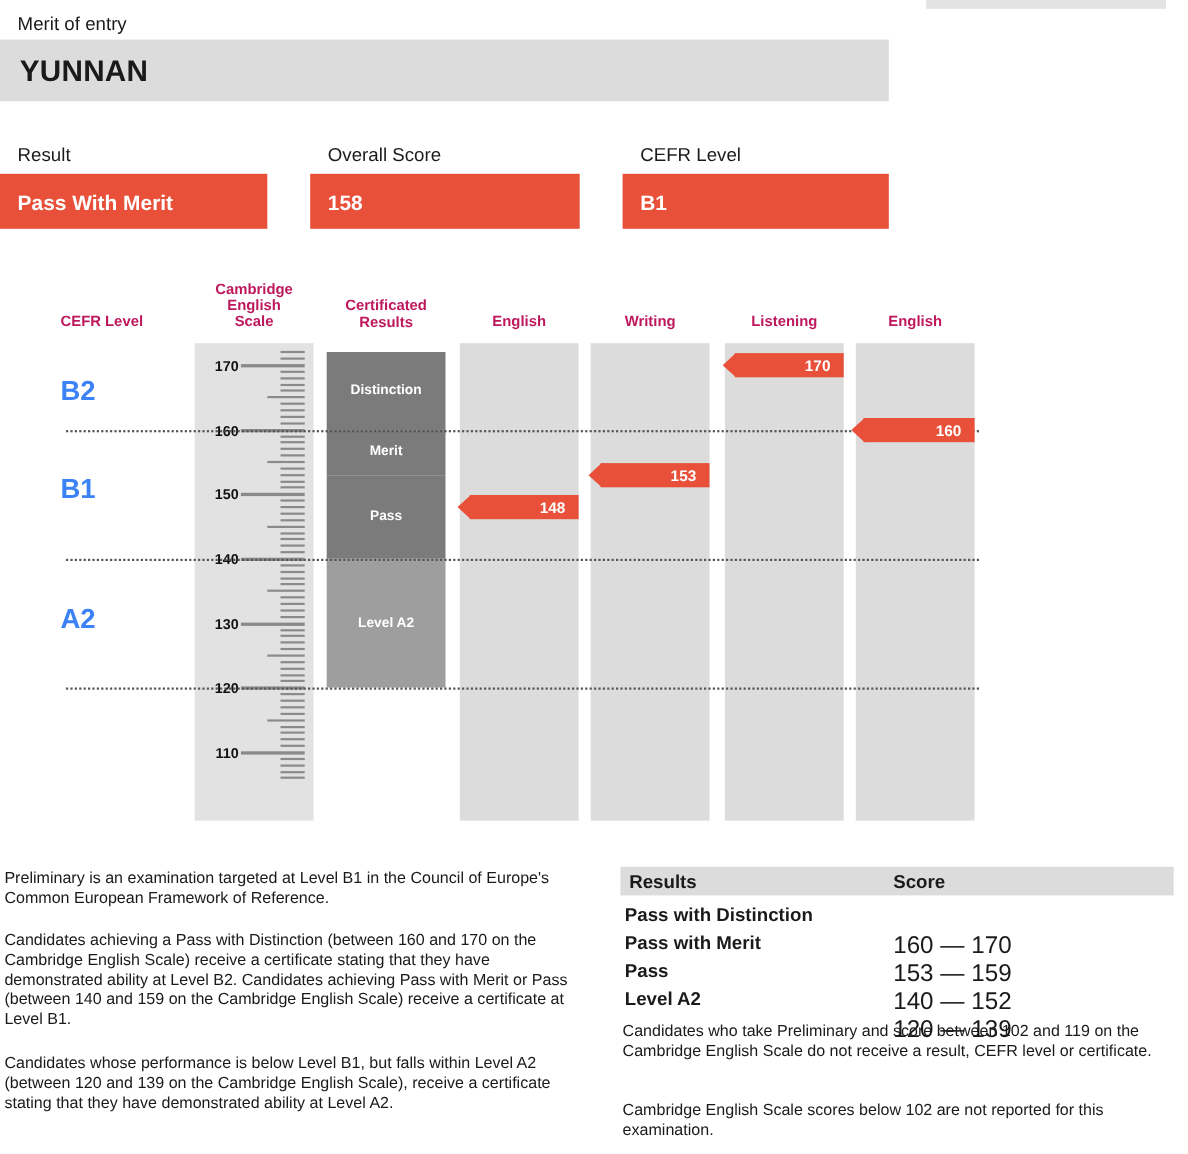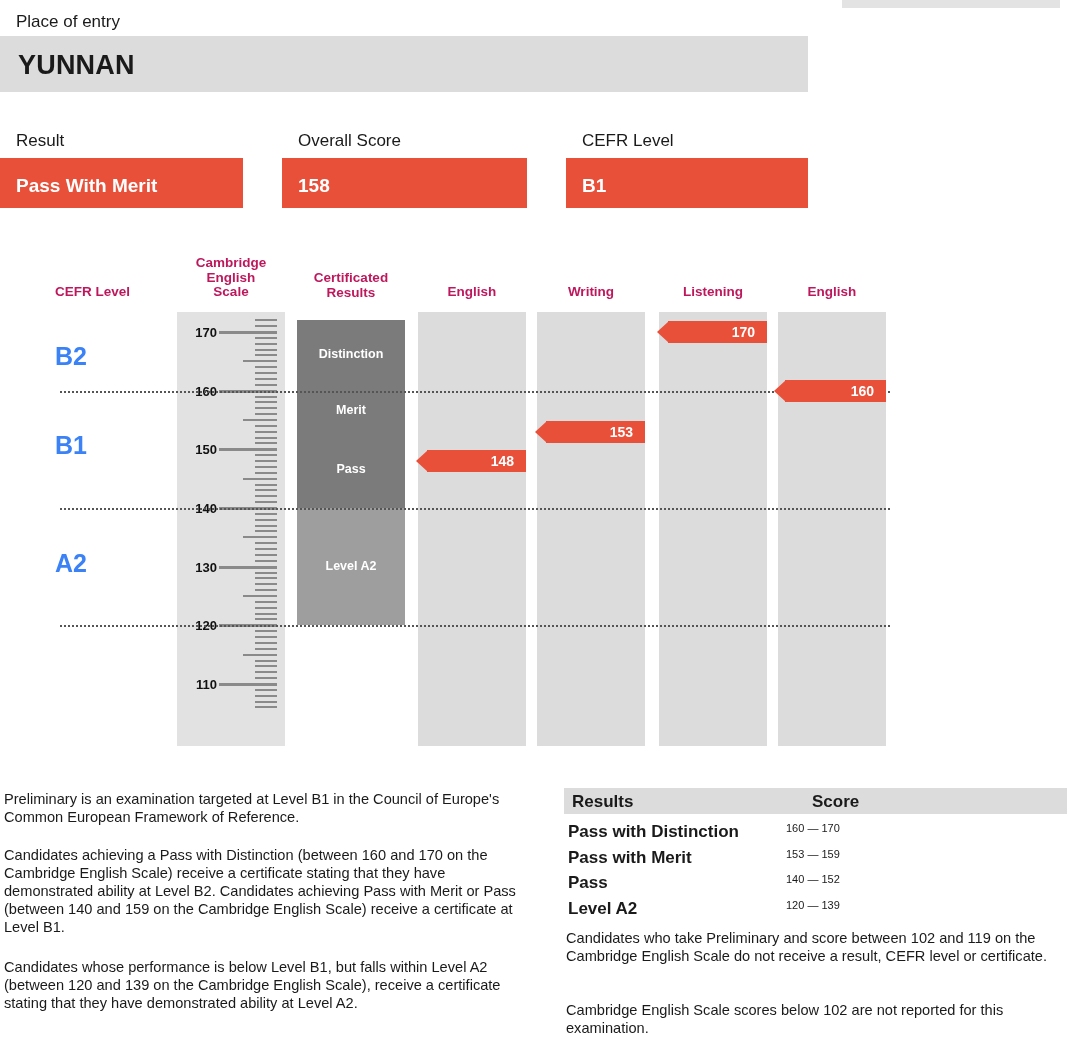--- a/index.html
+++ b/index.html
@@ -104,30 +104,30 @@
     position: absolute; font-size: 14.6px; line-height: 18px; color: #1a1a1a;
   }
 
   .res-head {
     position: absolute; left: 564px; top: 788px;
     width: 503px; height: 26px; background: #dcdcdc;
   }
   .res-head-c1 { position: absolute; left: 572px; top: 792px; font-size: 17px; font-weight: bold; }
   .res-head-c2 { position: absolute; left: 812px; top: 792px; font-size: 17px; font-weight: bold; }
   .res-row-name { position: absolute; left: 568px; font-size: 17px; font-weight: bold; }
-  .res-row-score { position: absolute; left: 786px; font-size: 11px; }
+  .res-row-score { position: absolute; left: 812px; font-size: 22px; margin-top: 24px; }
 </style>
 </head>
 <body>
 
 <div id="root">
 
   <div class="topstrip"></div>
 
-  <div class="place-label">Place of entry</div>
+  <div class="place-label">Merit of entry</div>
   <div class="place-box"></div>
   <div class="place-value">YUNNAN</div>
 
   <div id="summary-cards">
       <div class="sumlabel" style="left: 16px; top: 131px;">Result</div>
       <div class="sumbox" style="left: 0px; top: 158px; width: 243px; background: rgb(232, 80, 58);"></div>
       <div class="sumvalue" style="left: 16px; top: 175px;">Pass With Merit</div>
       <div class="sumlabel" style="left: 298px; top: 131px;">Overall Score</div>
       <div class="sumbox" style="left: 282px; top: 158px; width: 245px; background: rgb(232, 80, 58);"></div>
       <div class="sumvalue" style="left: 298px; top: 175px;">158</div>

